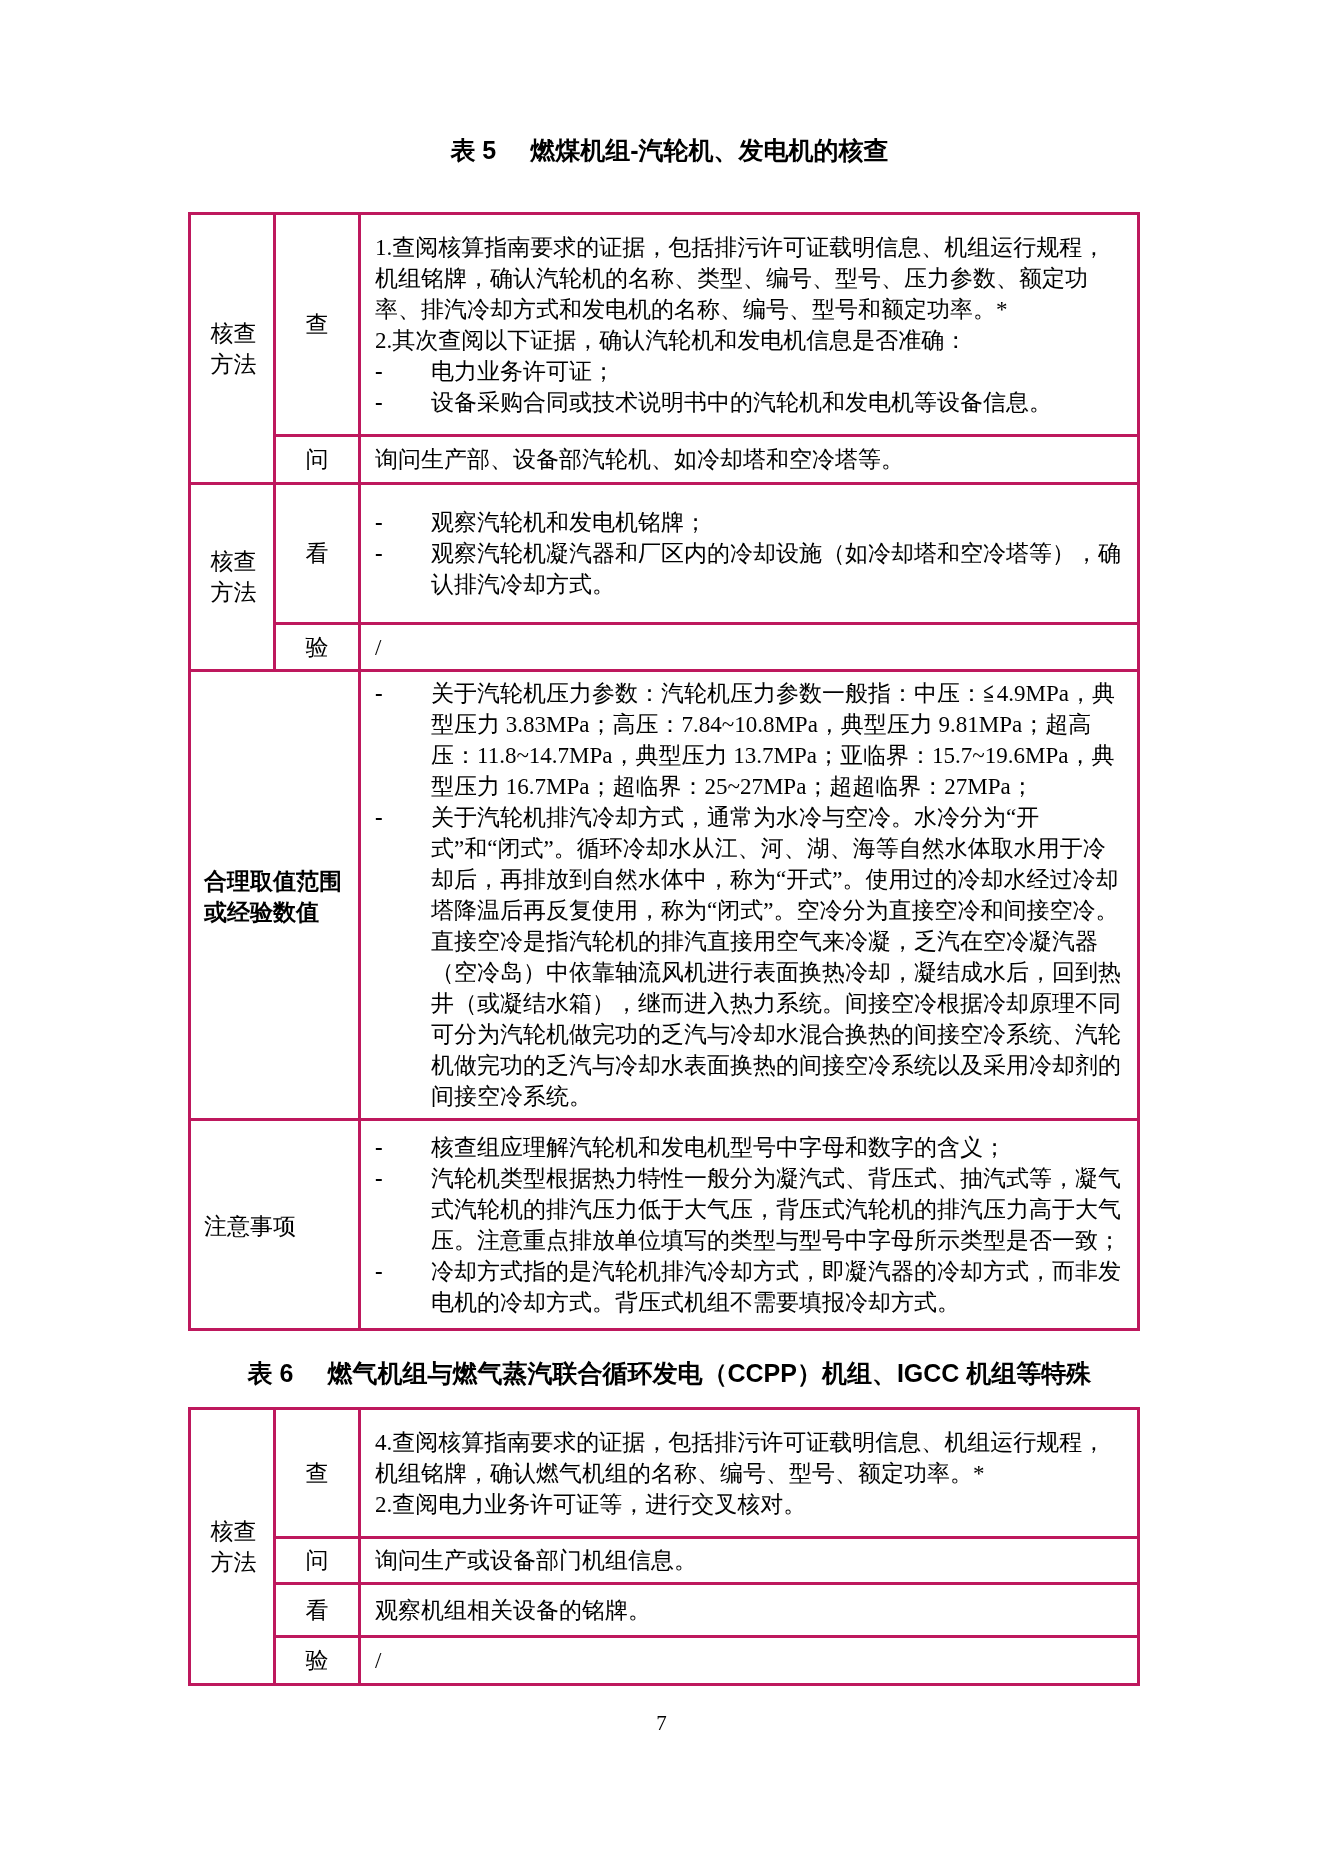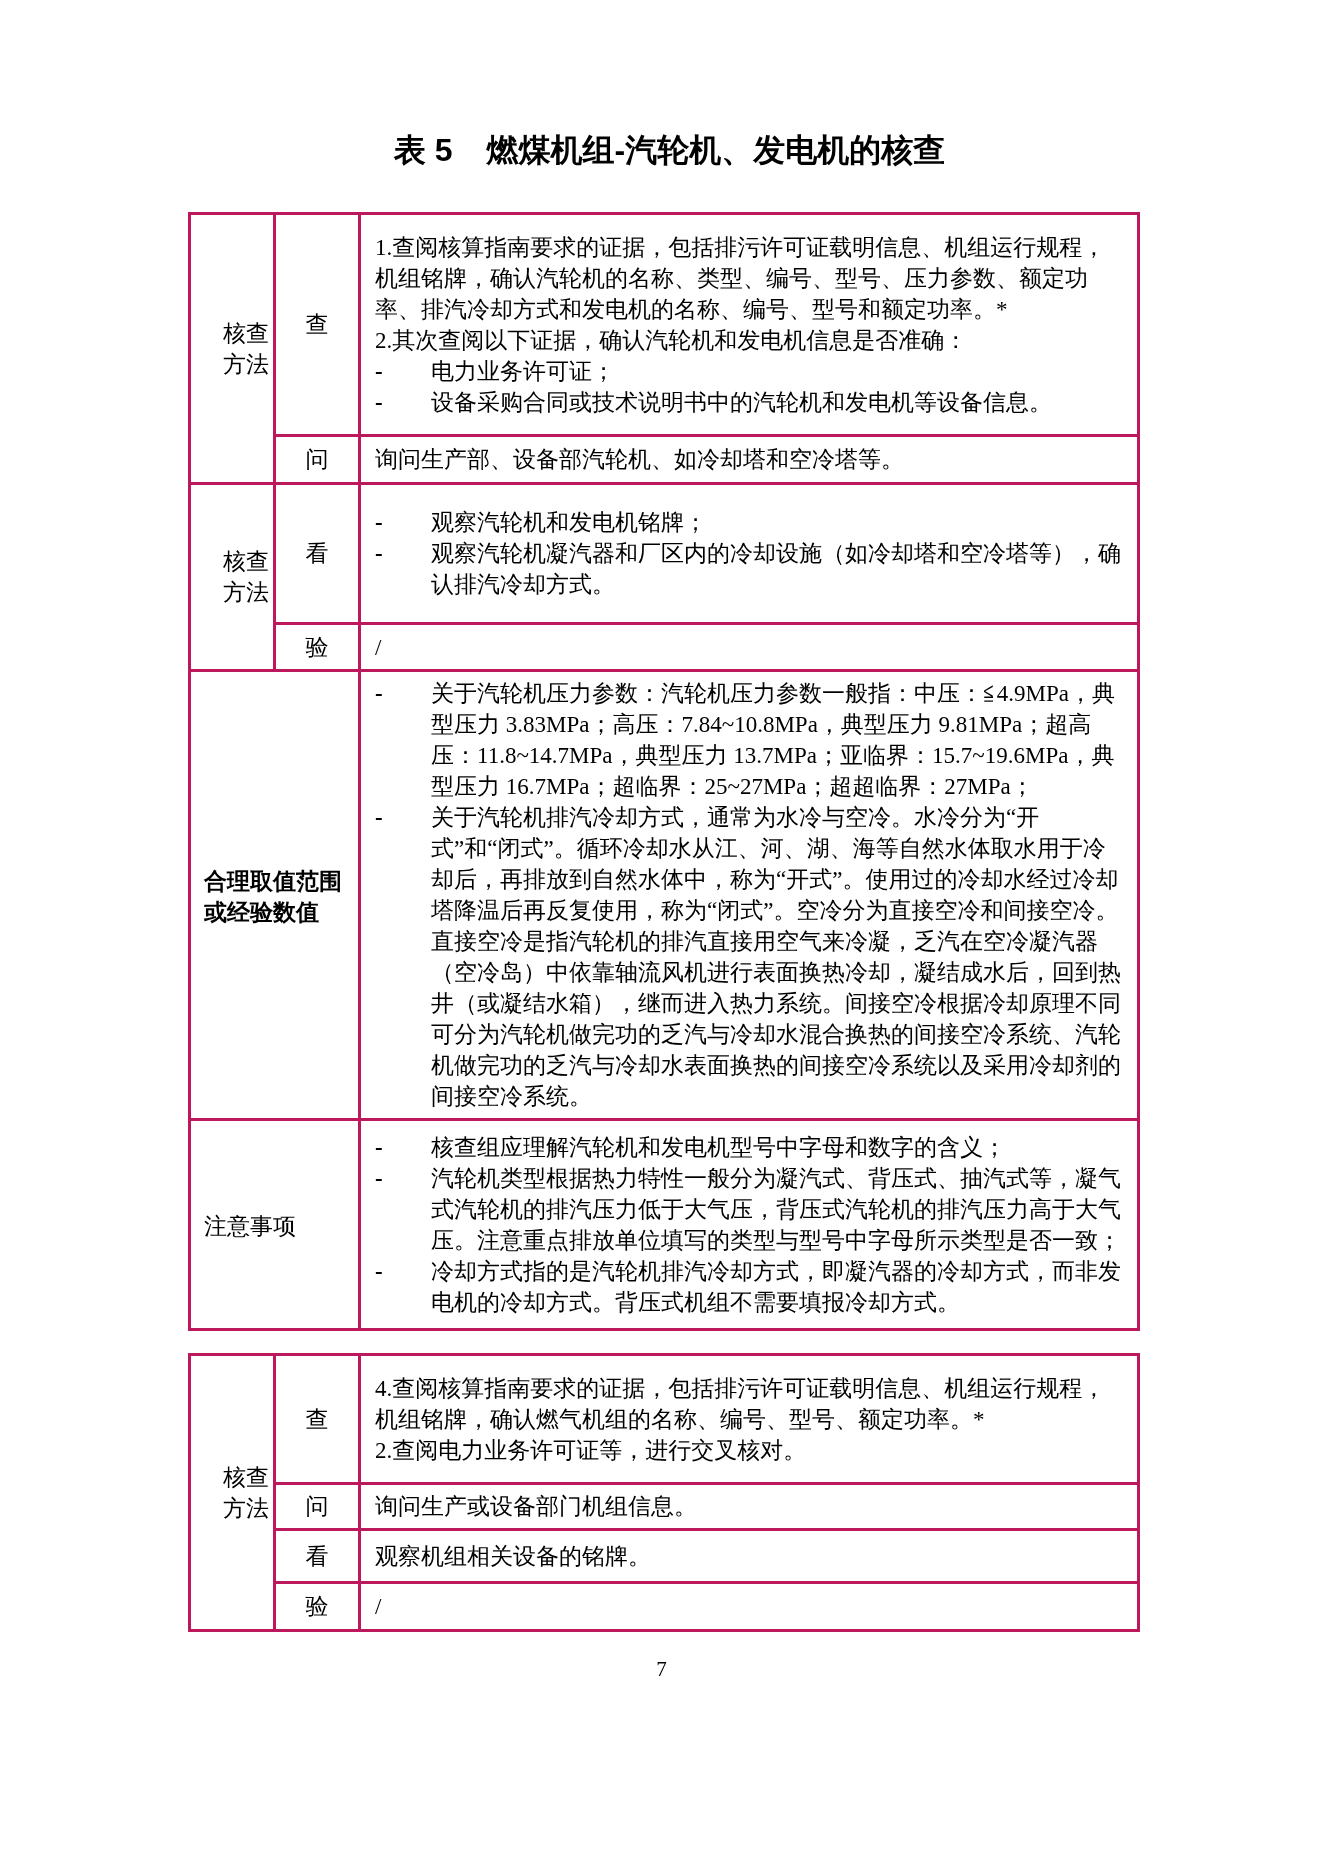--- a/index.html
+++ b/index.html
@@ -5,34 +5,34 @@
   html,body{margin:0;padding:0;background:#888;}
   .page{
     width:1323px;height:1871px;background:#ffffff;color:#000;
     position:relative;overflow:hidden;
     font-family:"Liberation Serif","DejaVu Serif",serif;
     font-size:23px;line-height:31px;
   }
   .doc-title{
     text-align:center;font-weight:bold;
     font-family:"Liberation Sans","DejaVu Sans",sans-serif;
-    font-size:32px;line-height:33px;margin:0;padding-left:16px;
+    font-size:25px;line-height:33px;margin:0;padding-left:16px;
   }
   .t5-title{padding-top:134px;}
   .t6-title{margin-top:22px;line-height:40px;}
   .title-prefix{margin-right:34px;}
   table.vtable{
     border-collapse:collapse;table-layout:fixed;
     width:949px;margin-left:188px;
     border:3px solid #000;
   }
   table.t5{margin-top:45px;}
   table.t6{margin-top:14px;}
   td{border:3px solid #be185d;vertical-align:middle;overflow:hidden;}
-  td.rowlabel{padding:2px 4px 2px 7px;text-align:right;}
+  td.rowlabel{padding:2px 4px 2px 7px;text-align:center;}
   td.rowlabel .wrap2{display:inline-block;width:48px;}
   td.biglabel{padding:5px 6px 2px 13px;text-align:left;}
   .range-label{
     font-weight:bold;display:inline-block;width:142px;
     font-family:"Liberation Sans","DejaVu Sans",sans-serif;
   }
   td.sublabel{text-align:center;padding:2px 2px;}
   td.content{padding:6px 14px;text-align:left;}
   .para{margin:0;}
   .bullet{display:flex;margin:0;}
@@ -129,20 +129,23 @@
           <div class="bullet">
             <span class="marker">-</span>
             <span class="btext">冷却方式指的是汽轮机排汽冷却方式，即凝汽器的冷却方式，而非发电机的冷却方式。背压式机组不需要填报冷却方式。</span>
           </div>
         </td>
       </tr>
     </tbody>
   </table>
 
   <h2 class="doc-title t6-title">
+    <div>
+      <span class="title-prefix">表 6</span><span>燃气机组与燃气蒸汽联合循环发电（CCPP）机组、IGCC 机组等特殊</span>
+    </div>
   </h2>
 
   <table class="vtable t6">
     <colgroup>
         <col style="width:85px">
         <col style="width:85px">
         <col style="width:779px">
       </colgroup>
     <tbody>
       <tr style="height:129px">

